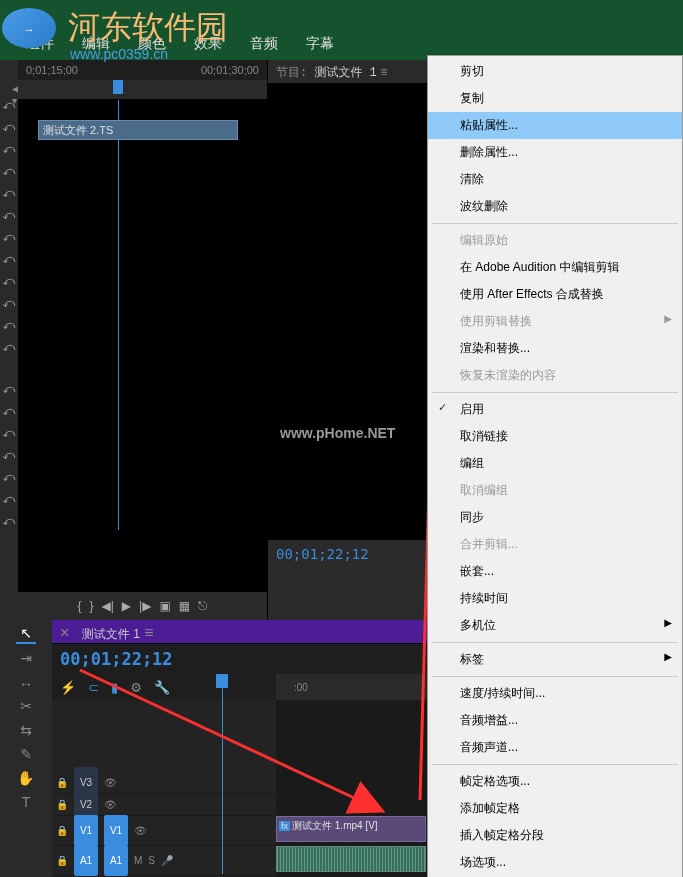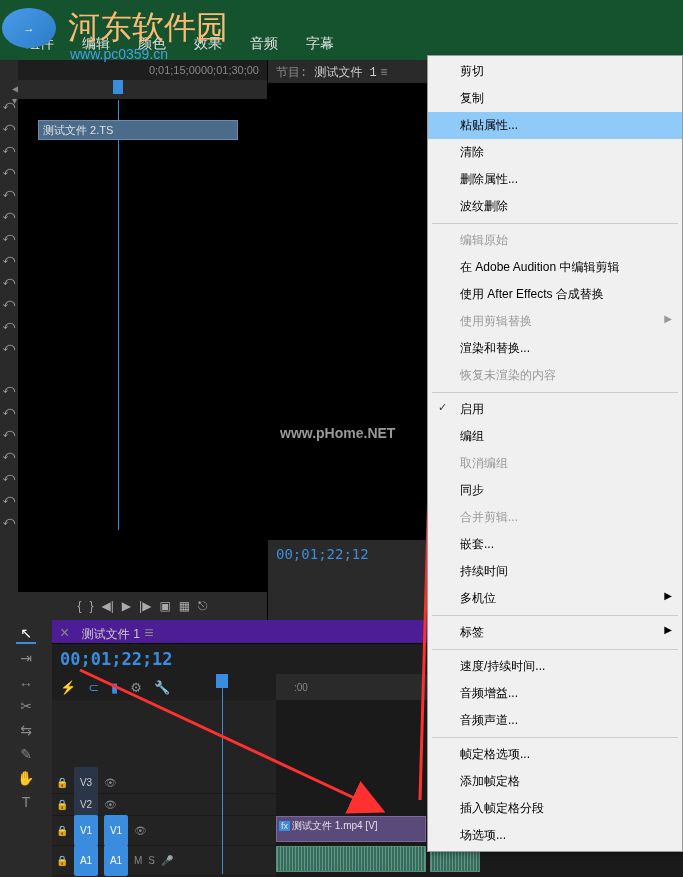--- a/index.html
+++ b/index.html
@@ -14,21 +14,21 @@
 .menubar-item { color: #e0e0e0; font-size: 14px; padding: 6px 14px; cursor: pointer; }
 .menubar-area { display:flex; margin-left: 12px; }
 
 .main-area { display: flex; height: 560px; }
 
 .left-panel { width: 18px; background: #2a2a2a; display: flex; flex-direction: column; padding-top: 4px; }
 .left-panel .icon-btn { width: 16px; height: 20px; margin: 1px; color: #aaa; font-size: 12px; display: flex; align-items: center; justify-content: center; }
 
 .source-panel { width: 250px; background: #1e1e1e; border-right: 1px solid #000; display: flex; flex-direction: column; }
 .source-canvas { flex: 1; background: #000; position: relative; }
-.timecode-row { display: flex; justify-content: flex-end; padding: 4px 8px; font-size: 11px; color: #888; }
+.timecode-row { display: flex; justify-content: space-between; padding: 4px 8px; font-size: 11px; color: #888; }
 .timeline-ruler { height: 20px; background: #2a2a2a; position: relative; border-bottom: 1px solid #000; }
 .playhead-marker { position: absolute; top: 0; width: 10px; height: 14px; background: #3a8dde; left: 95px; }
 .playhead-line { position: absolute; top: 0; left: 100px; width: 1px; height: 430px; background: #3a8dde; }
 .clip-block { position: absolute; top: 20px; left: 20px; height: 20px; width: 200px; background: #4a6b8a; border: 1px solid #6a8baa; color: #e0e0e0; font-size: 11px; padding: 2px 4px; }
 
 .transport-row { height: 28px; background: #2a2a2a; display: flex; align-items: center; justify-content: center; gap: 8px; }
 .transport-btn { color: #aaa; font-size: 12px; }
 
 .program-panel { flex: 1; background: #1e1e1e; display: flex; flex-direction: column; }
 .program-header { height: 24px; background: #2a2a2a; padding: 4px 8px; color: #ccc; font-size: 12px; border-bottom: 1px solid #000; }
@@ -273,32 +273,33 @@
           </div>
       </div>
     </div>
   </div>
 </div>
 
 <div class="context-menu" id="ctx-menu">
     <div class="menu-item">剪切</div>
     <div class="menu-item">复制</div>
     <div class="menu-item highlighted">粘贴属性...</div>
+    <div class="menu-item">删除属性...</div>
     <div class="menu-item">清除</div>
-    <div class="menu-item">删除属性...</div>
     <div class="menu-item">波纹删除</div>
     <div class="menu-sep"></div>
     <div class="menu-item disabled">编辑原始</div>
     <div class="menu-item">在 Adobe Audition 中编辑剪辑</div>
     <div class="menu-item">使用 After Effects 合成替换</div>
     <div class="menu-item disabled">使用剪辑替换<span class="menu-arrow">▶</span></div>
     <div class="menu-item">渲染和替换...</div>
     <div class="menu-item disabled">恢复未渲染的内容</div>
     <div class="menu-sep"></div>
     <div class="menu-item">启用<span class="menu-check">✓</span></div>
+    <div class="menu-item">取消链接</div>
     <div class="menu-item">编组</div>
     <div class="menu-item disabled">取消编组</div>
     <div class="menu-item">同步</div>
     <div class="menu-item disabled">合并剪辑...</div>
     <div class="menu-item">嵌套...</div>
     <div class="menu-item">持续时间</div>
     <div class="menu-item">多机位<span class="menu-arrow">▶</span></div>
     <div class="menu-sep"></div>
     <div class="menu-item">标签<span class="menu-arrow">▶</span></div>
     <div class="menu-sep"></div>

